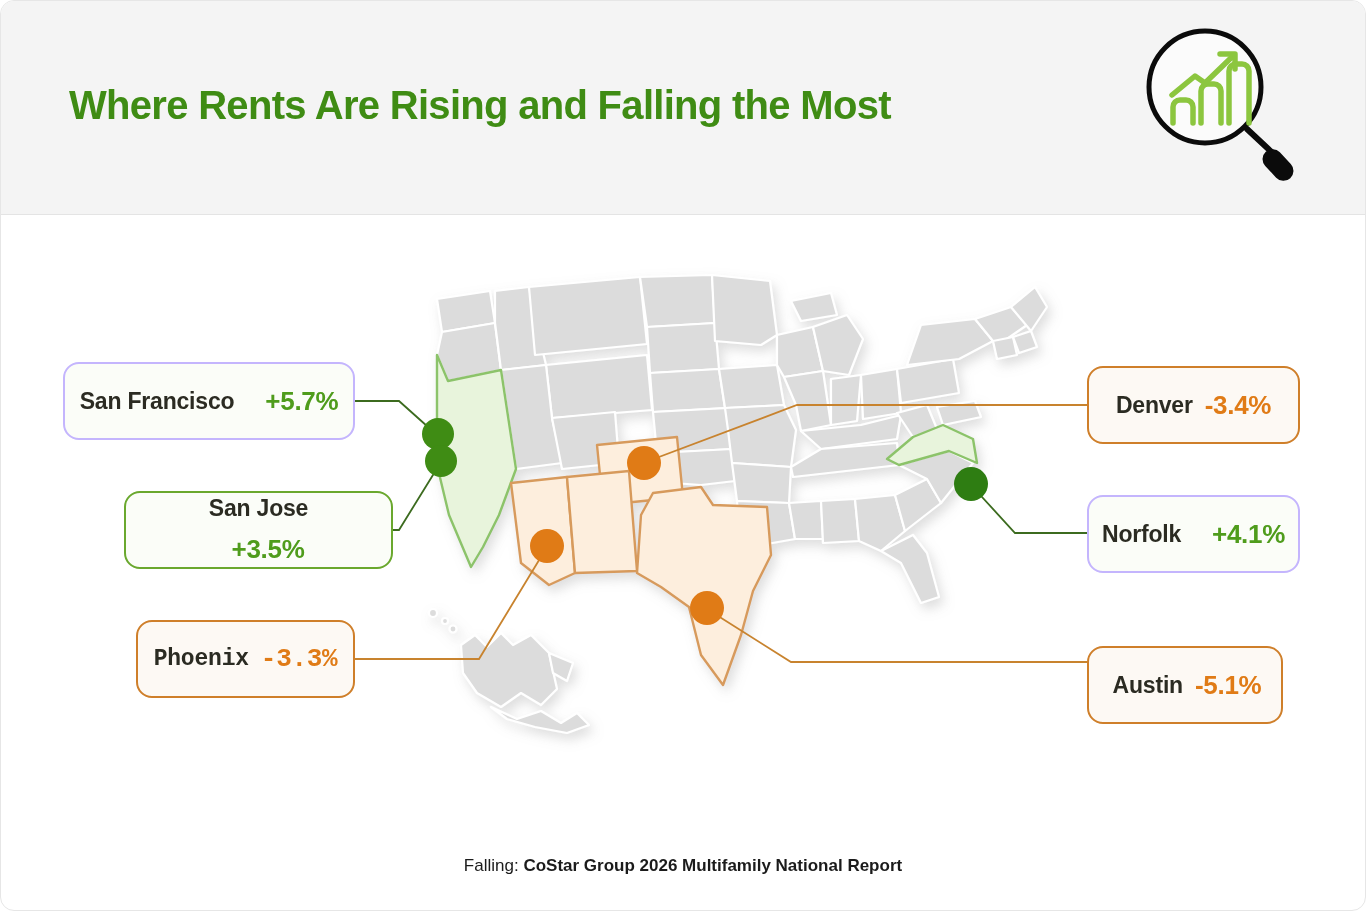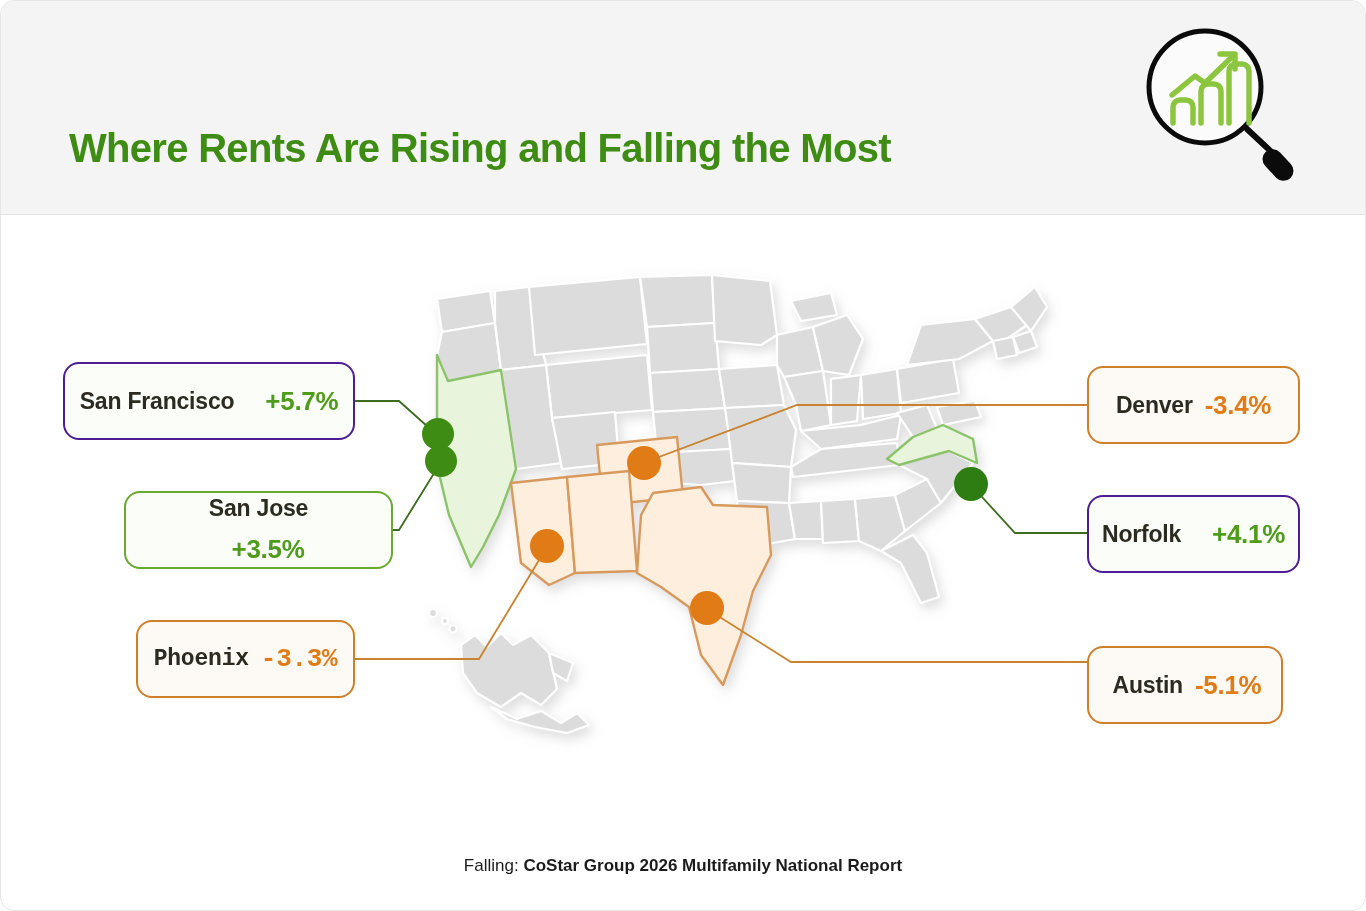--- a/index.html
+++ b/index.html
@@ -37,21 +37,20 @@
   }
   #title {
     position: absolute;
     left: 68px;
     top: 82px;
     font-size: 40px;
     font-weight: bold;
     letter-spacing: -0.7px;
     color: #3f8c14;
     white-space: nowrap;
-    margin-top: 43px;
   }
 
   #logo {
     position: absolute;
     left: 1138px;
     top: 22px;
     width: 170px;
     height: 160px;
   }
 
@@ -88,21 +87,21 @@
     color: #2b2b22;
     letter-spacing: -0.2px;
   }
   .callout .value {
     font-size: 26px;
     font-weight: bold;
     letter-spacing: -0.3px;
   }
   .callout.up {
     background: #fbfdf8;
-    border: 2px solid #4c1d95;
+    border: 2px solid #c4b5fd;
   }
   .callout.up.bright { border-color: #6aa82e; }
   .callout.up .value { color: #4f9c1c; margin-left: 19px; }
 
   .callout.down {
     background: #fdf9f4;
     border: 2px solid #cf7f2a;
   }
   .callout.down .value { color: #e07b16; }
 

